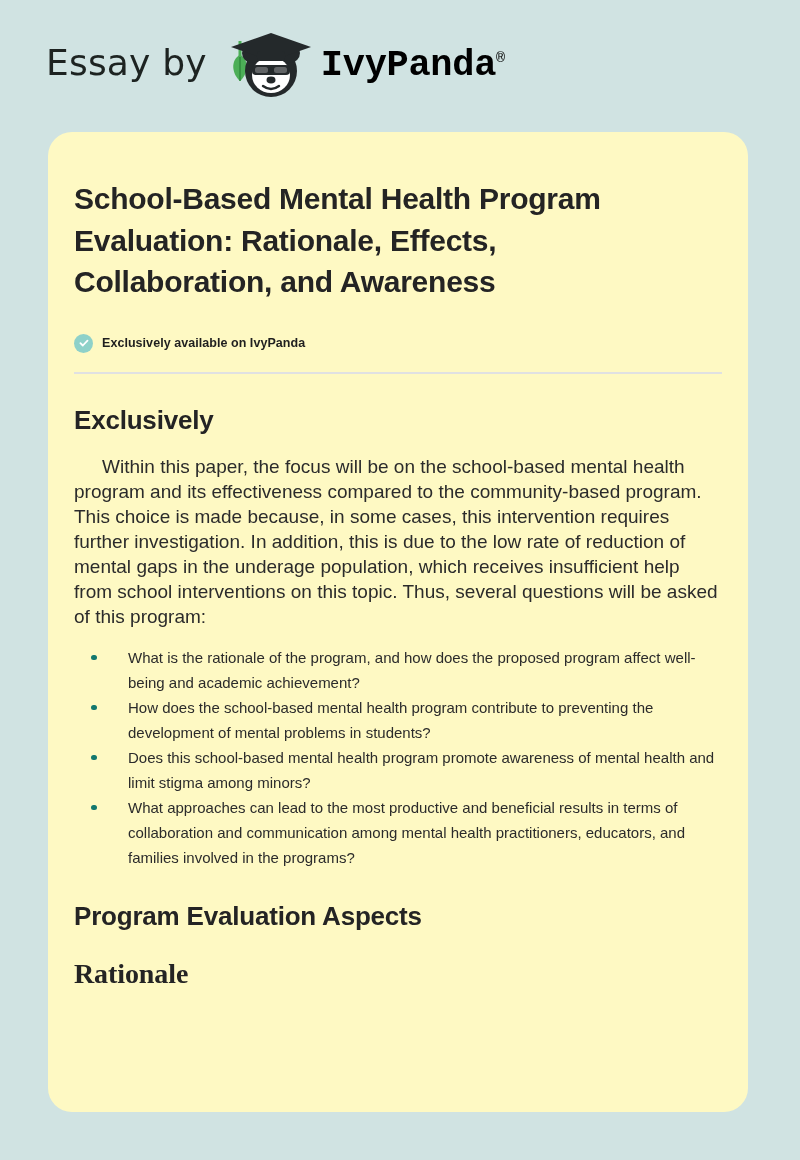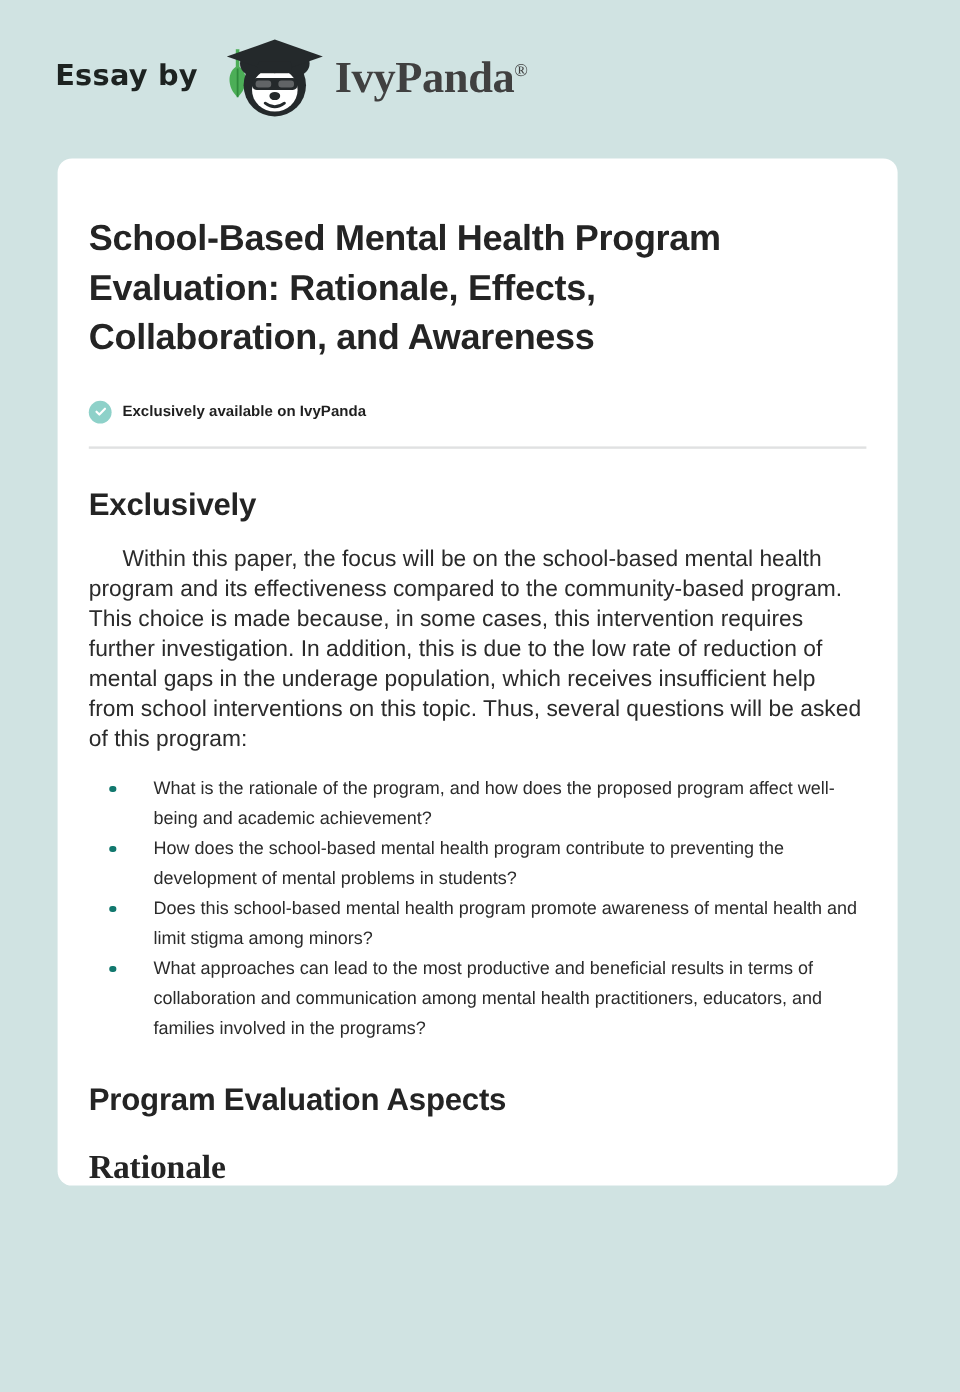--- a/index.html
+++ b/index.html
@@ -26,61 +26,61 @@
     align-items: center;
   }
   .brand-inner {
     display: flex;
     align-items: center;
     margin-left: 46px;
     margin-top: -6px;
   }
   .brand-essay-by {
     font-family: "DejaVu Sans", sans-serif;
-    font-size: 24px;
-    font-weight: 700;
+    font-size: 36px;
+    font-weight: 400;
     color: #1d2321;
     letter-spacing: 0.2px;
     line-height: 1;
   }
   .brand-logo-wrap {
     position: relative;
     width: 98px;
     height: 76px;
     margin-left: 12px;
     margin-right: 4px;
     flex: 0 0 auto;
   }
   .brand-logo-wrap svg { display: block; }
   .brand-wordmark {
-    font-family: Liberation Serif, serif;
+    font-family: Liberation Mono, monospace;
     font-size: 37px;
     font-weight: 700;
-    color: #404040;
+    color: #000000;
     line-height: 1;
     letter-spacing: -0.3px;
     position: relative;
     top: 2px;
   }
   .brand-wordmark .reg {
     font-size: 15px;
     vertical-align: super;
     font-weight: 400;
     letter-spacing: 0;
   }
 
   
   .paper-card {
     position: absolute;
     left: 48px;
     top: 132px;
     width: 700px;
-    height: 856px;
-    background: #ffffff;
-    border-radius: 12px;
+    height: 980px;
+    background: #fef9c3;
+    border-radius: 24px;
     box-sizing: border-box;
     padding: 0;
     overflow: hidden;
   }
   .card-inner {
     padding: 46px 26px 0 26px;
   }
 
   
   .doc-title {

